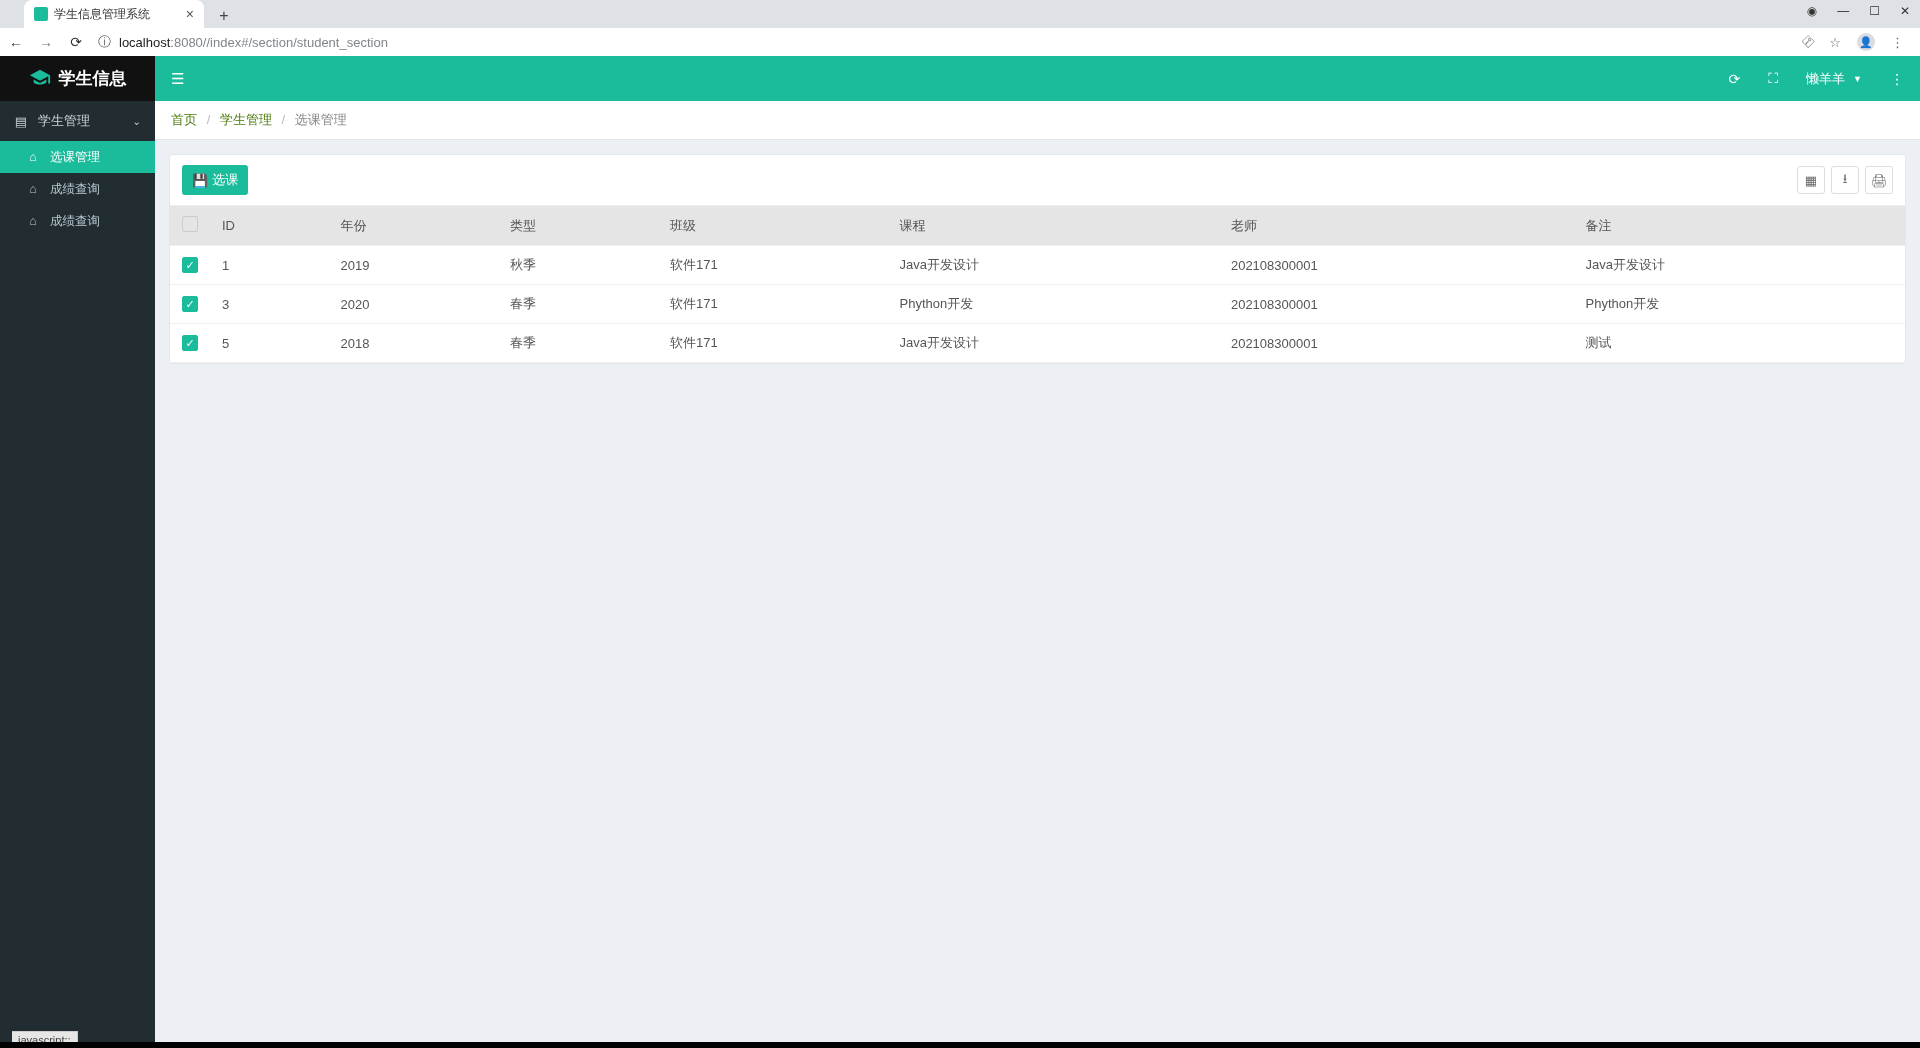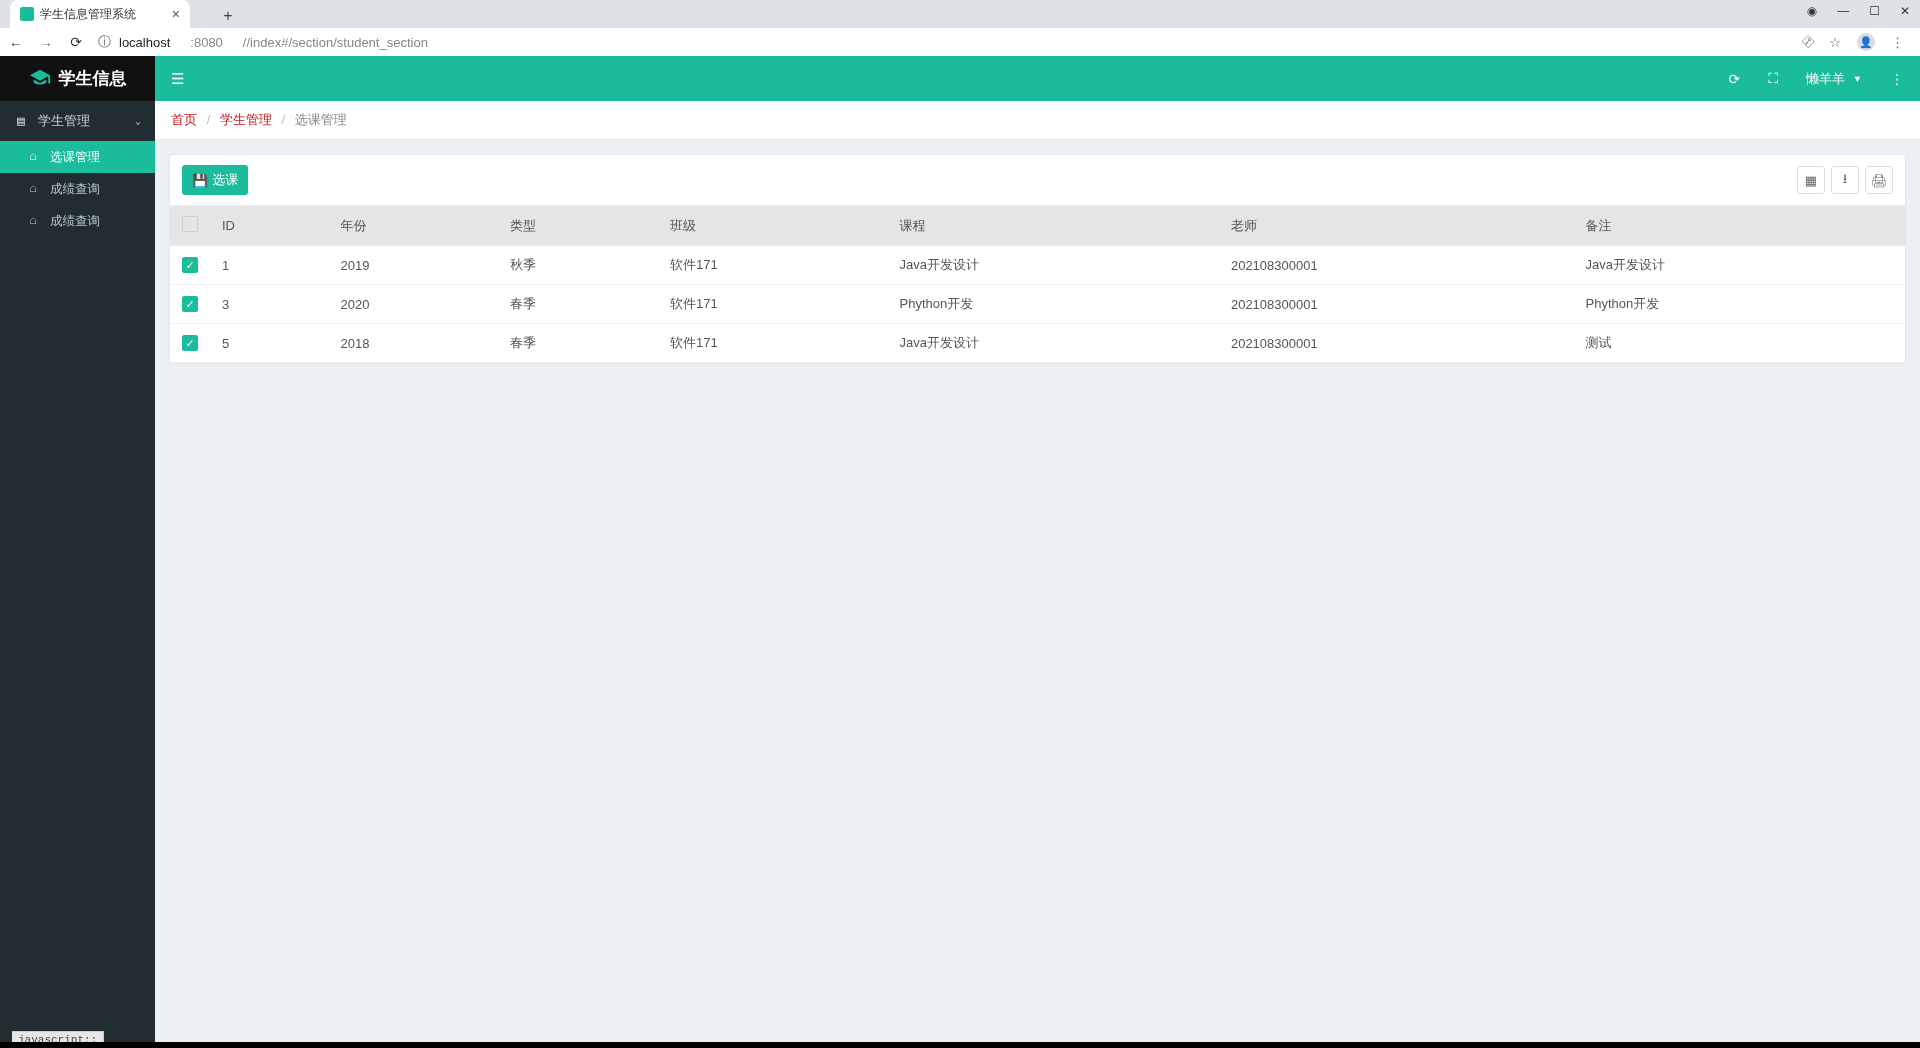--- a/index.html
+++ b/index.html
@@ -1,41 +1,41 @@
 <!DOCTYPE html>
 <html><head>
 <meta charset="utf-8">
 <style>
 * { margin: 0; padding: 0; box-sizing: border-box; }
 body { font-family: -apple-system, "Helvetica Neue", Arial, "Microsoft YaHei", sans-serif; font-size: 13px; color: #333; background: #fff; overflow: hidden; }
 
 
 .browser-chrome { height: 56px; background: #dee1e6; border-bottom: 1px solid #c9ccd1; }
-.tab-bar { height: 28px; display: flex; align-items: flex-end; padding-left: 10px; position: relative; gap: 18px; }
+.tab-bar { height: 28px; display: flex; align-items: flex-end; padding-left: 24px; position: relative; }
 .tab { background: #fff; height: 28px; width: 180px; border-radius: 8px 8px 0 0; display: flex; align-items: center; padding: 0 10px; gap: 6px; font-size: 12px; color: #333; position: relative; }
 .tab .favicon { width: 14px; height: 14px; background: #1abc9c; border-radius: 2px; }
 .tab .close-x { margin-left: auto; font-size: 14px; color: #555; cursor: pointer; }
 .tab-plus { width: 24px; height: 24px; display: flex; align-items: center; justify-content: center; margin-left: 8px; font-size: 16px; color: #444; cursor: pointer; }
 .window-controls { position: absolute; top: 4px; right: 10px; display: flex; gap: 20px; align-items: center; }
 .window-controls span { color: #333; font-size: 12px; cursor: pointer; }
 
 .addr-bar { height: 28px; background: #fff; display: flex; align-items: center; padding: 0 8px; gap: 14px; }
 .addr-bar .nav-btn { color: #777; font-size: 14px; cursor: pointer; width: 16px; text-align: center; }
 .addr-bar .nav-btn.active { color: #333; }
 .addr-url { flex: 1; font-size: 13px; color: #202124; display: flex; align-items: center; gap: 8px; }
 .addr-url .secure-icon { color: #5f6368; }
-.addr-url .host-dim { color: #80868b; padding-left: 20px; }
+.addr-url .host-dim { color: #80868b; }
 .addr-right { display: flex; gap: 16px; align-items: center; color: #5f6368; padding-right: 8px; }
 .addr-right .key-icon { transform: rotate(45deg); }
 .addr-right span { cursor: pointer; }
 .addr-right .avatar { width: 18px; height: 18px; border-radius: 50%; background: #dadce0; display: flex; align-items: center; justify-content: center; font-size: 11px; }
 
 
 .app { display: flex; height: calc(100vh - 56px); }
-.sidebar { width: 155px; background: #222d32; color: #b8c7ce; display: flex; flex-direction: column; flex-shrink: 0; position: relative; font-family: Liberation Mono, monospace; }
+.sidebar { width: 155px; background: #222d32; color: #b8c7ce; display: flex; flex-direction: column; flex-shrink: 0; position: relative; }
 .logo { height: 45px; background: #111; color: #fff; display: flex; align-items: center; justify-content: center; gap: 8px; font-size: 17px; font-weight: bold; }
 .logo-icon { width: 22px; height: 22px; }
 
 .nav-item { height: 40px; display: flex; align-items: center; padding: 0 14px; gap: 10px; font-size: 13px; cursor: pointer; color: #c8d1d6; }
 .nav-item .nav-icon { width: 14px; text-align: center; }
 .nav-item .chevron { margin-left: auto; font-size: 10px; }
 .nav-sub { }
 .nav-sub .nav-item { padding-left: 26px; height: 32px; font-size: 12.5px; color: #b8c7ce; }
 .nav-sub .nav-item.active { background: #1abc9c; color: #fff; }
 
@@ -43,21 +43,21 @@
 
 .main { flex: 1; display: flex; flex-direction: column; background: #ecf0f5; }
 .topbar { height: 45px; background: #1abc9c; display: flex; align-items: center; padding: 0 16px; color: #fff; }
 .topbar .toggle { cursor: pointer; font-size: 15px; }
 .topbar .right { margin-left: auto; display: flex; align-items: center; gap: 28px; }
 .topbar .right .icon-btn { cursor: pointer; font-size: 14px; }
 .topbar .right .user { display: flex; align-items: center; gap: 8px; font-size: 13px; cursor: pointer; }
 .topbar .right .caret { font-size: 9px; }
 
 .breadcrumb { background: #fff; padding: 10px 16px; font-size: 13px; color: #666; border-bottom: 1px solid #e6e6e6; }
-.breadcrumb a { color: #b91c1c; text-decoration: none; text-align: center; }
+.breadcrumb a { color: #4d7c0f; text-decoration: none; text-align: center; }
 .breadcrumb .sep { margin: 0 6px; color: #bbb; }
 .breadcrumb .cur { color: #888; }
 
 .content { flex: 1; padding: 14px; overflow: auto; }
 .panel { background: #fff; border: 1px solid #e3e6ea; border-radius: 3px; }
 .panel-toolbar { display: flex; align-items: center; padding: 10px 12px; }
 .btn-select { background: #1abc9c; color: #fff; border: none; border-radius: 3px; padding: 6px 10px; font-size: 13px; display: flex; align-items: center; gap: 4px; cursor: pointer; }
 .toolbar-right { margin-left: auto; display: flex; gap: 6px; }
 .tool-btn { width: 28px; height: 28px; border: 1px solid #ddd; background: #fff; border-radius: 3px; display: flex; align-items: center; justify-content: center; font-size: 13px; color: #666; cursor: pointer; }
 

